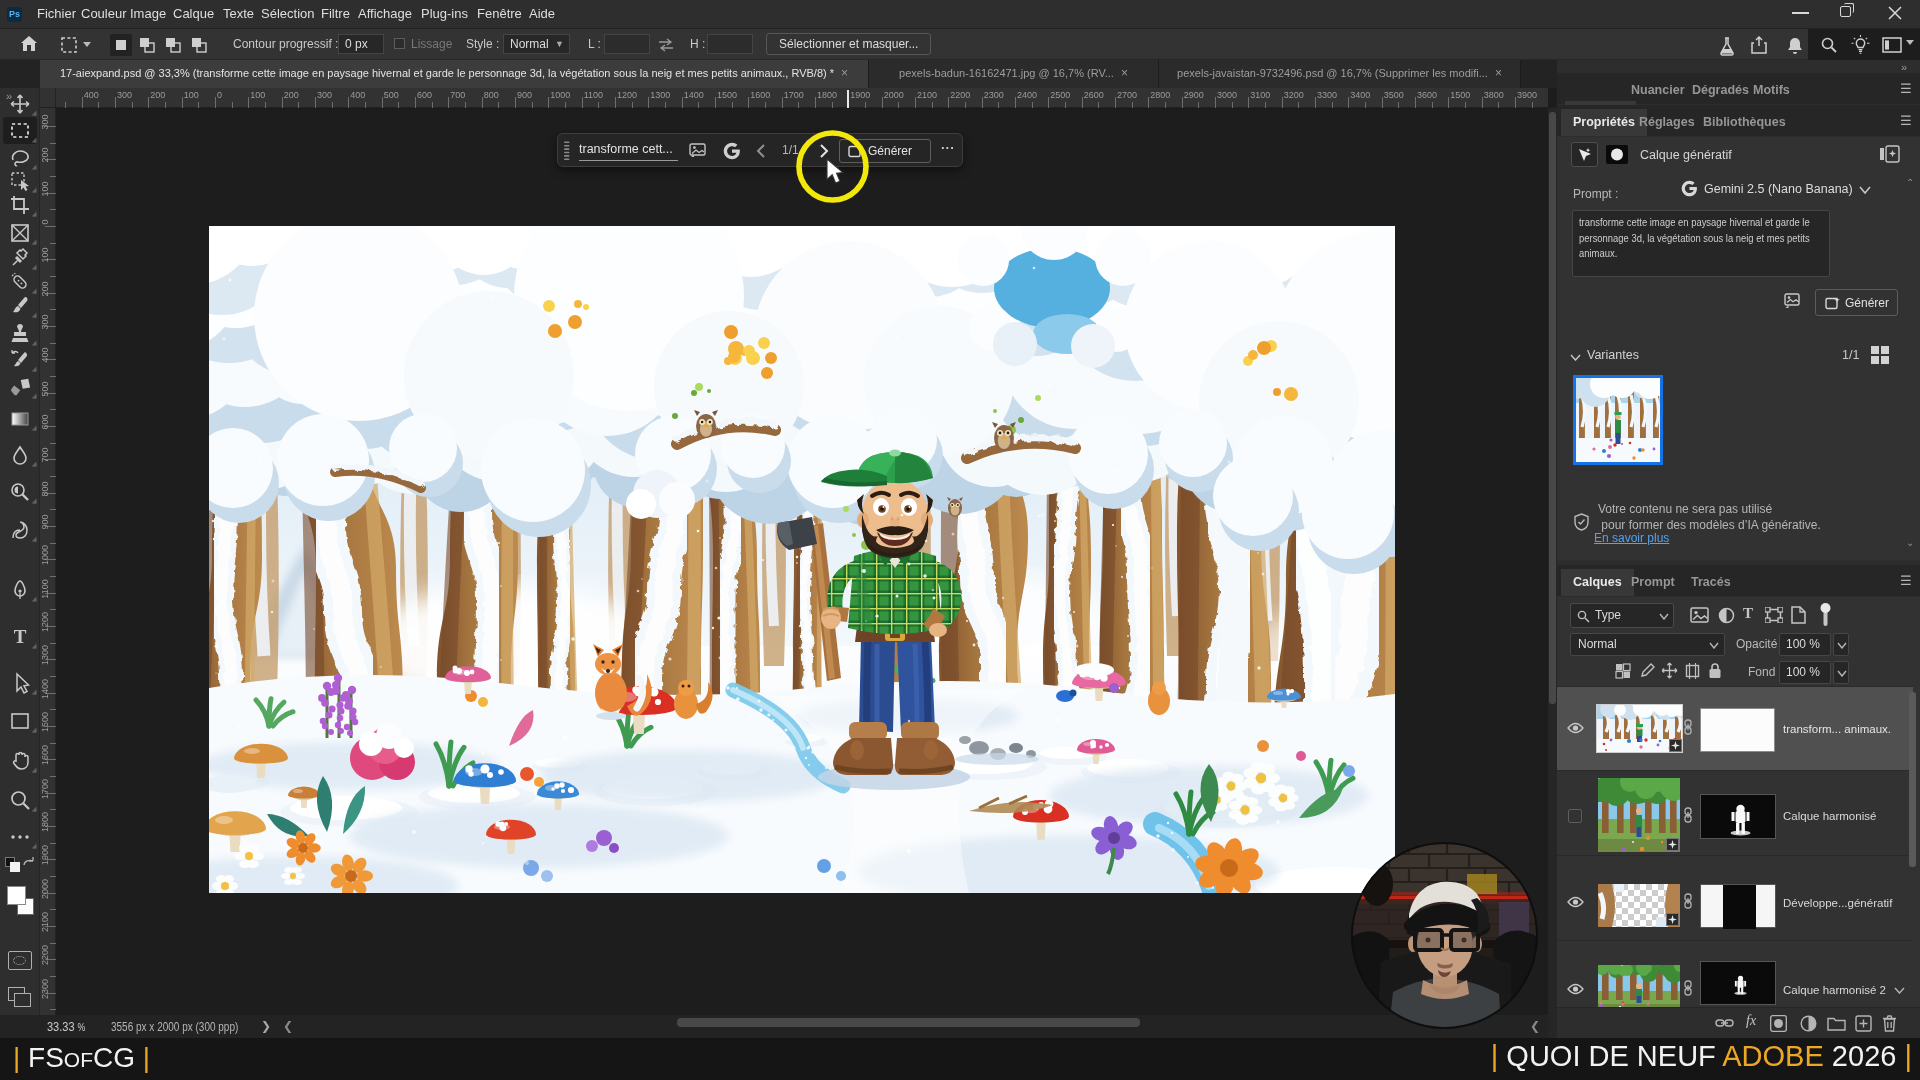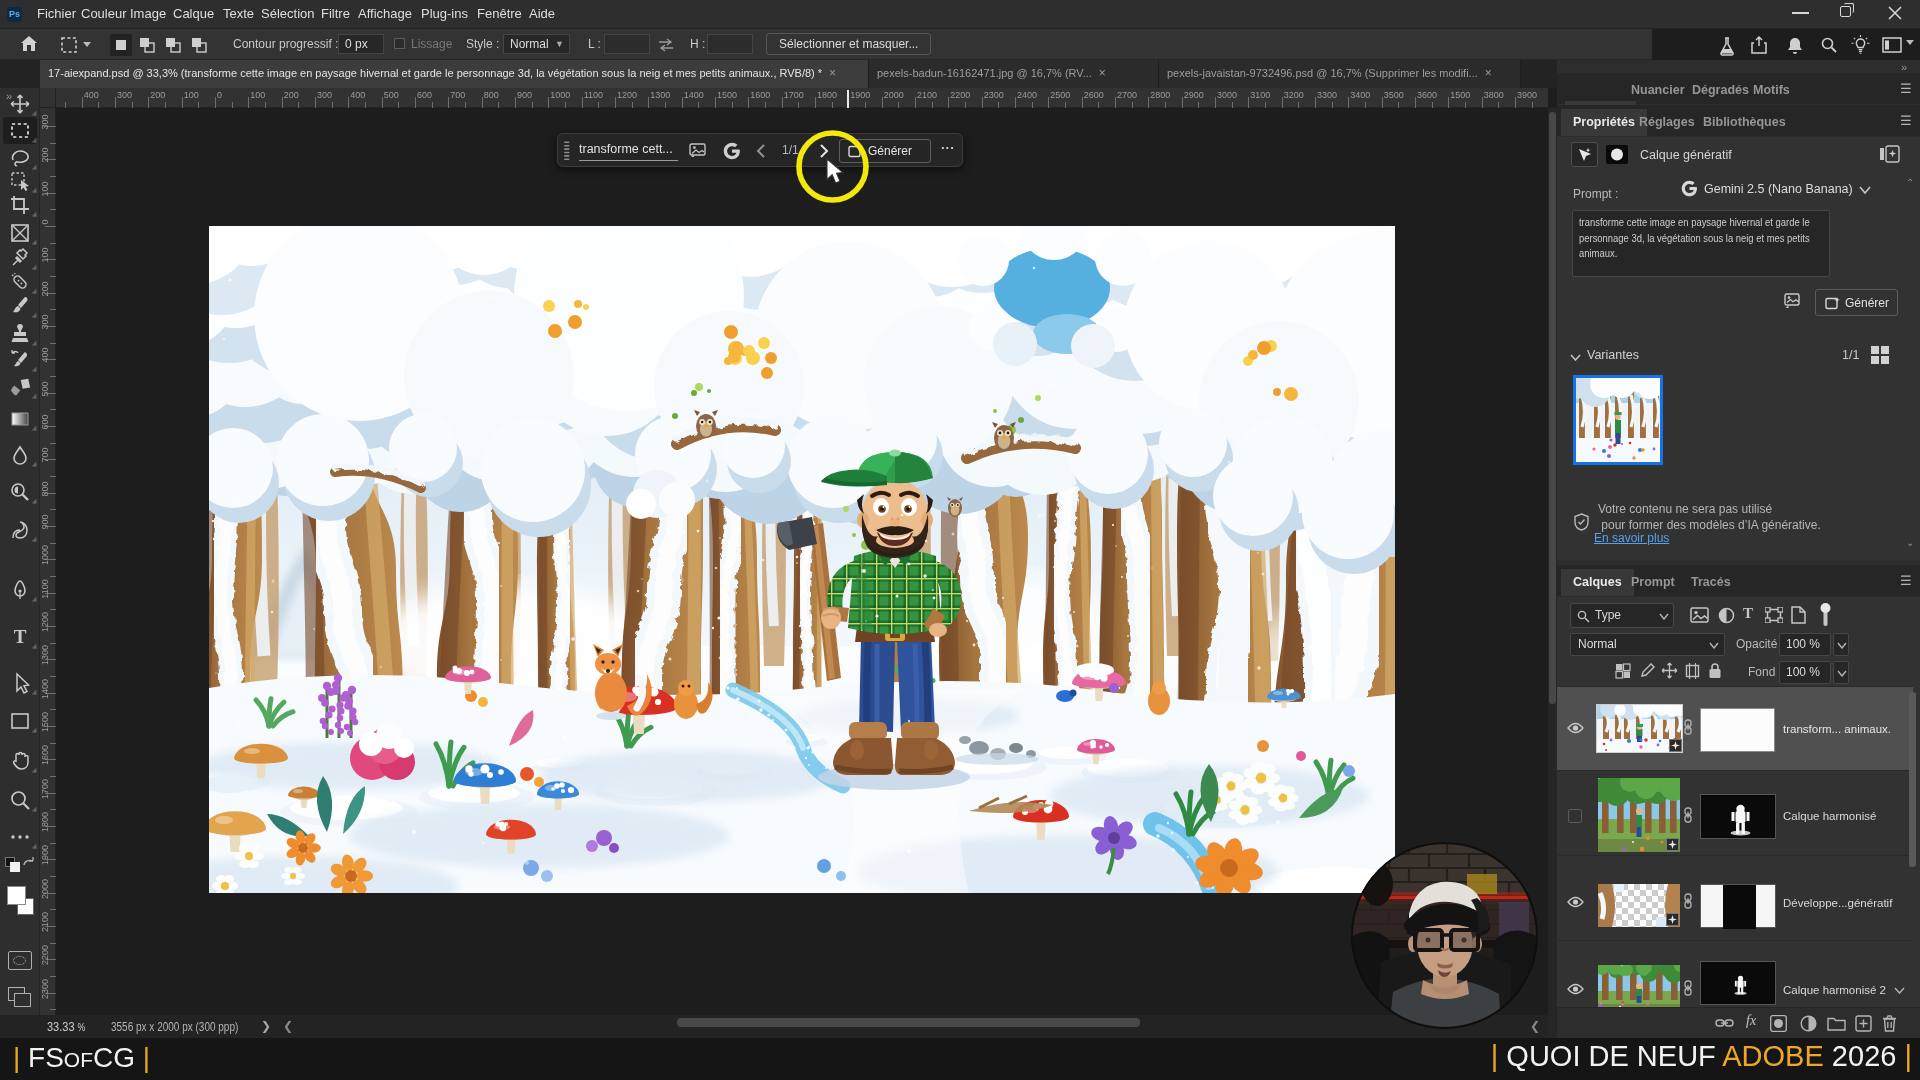--- a/index.html
+++ b/index.html
@@ -1,26 +1,26 @@
 <!DOCTYPE html>
 <html><head><meta charset="utf-8"><style>
 *{margin:0;padding:0;box-sizing:border-box;}
 html,body{width:1920px;height:1080px;overflow:hidden;background:#1d1d1d;}
 body{font-family:"Liberation Sans",sans-serif;-webkit-font-smoothing:antialiased;}
 #app{position:relative;width:1920px;height:1080px;background:#1d1d1d;overflow:hidden;}
 .abs{position:absolute;}
 
 #menubar{left:0;top:0;width:1920px;height:29px;background:#2e2e2e;border-bottom:1px solid #232323;}
 .menu{position:absolute;top:0;height:28px;line-height:28px;color:#dfdfdf;font-size:13px;}
-#optbar{left:0;top:29px;width:1652px;height:31px;background:#333333;border-bottom:1px solid #262626;}
+#optbar{left:0;top:29px;width:1808px;height:31px;background:#333333;border-bottom:1px solid #262626;}
 .optlab{position:absolute;color:#c9c9c9;font-size:12px;top:8px;}
 .optbox{position:absolute;background:#272727;border:1px solid #444;height:20px;top:5px;color:#ddd;font-size:12px;line-height:18px;padding-left:6px;}
 
 #tabstrip{left:0;top:60px;width:1565px;height:28px;background:#232323;}
-.dtab{position:absolute;top:0;height:28px;font-size:11px;line-height:27px;color:#9e9e9e;background:#2b2b2b;border-right:1px solid #1d1d1d;padding:0 8px;white-space:nowrap;overflow:hidden;}
+.dtab{position:absolute;top:0;height:28px;font-size:11px;line-height:27px;color:#9e9e9e;background:#2b2b2b;border-right:1px solid #1d1d1d;padding:0 8px;white-space:nowrap;overflow:hidden;text-align:center;}
 .dtab.active{background:#3c3c3c;color:#e4e4e4;}
 .dtab .x{color:#9a9a9a;font-size:12px;margin-left:7px;}
 
 #hruler{left:40px;top:88px;width:1508px;height:20px;background:#323232;border-bottom:1px solid #222;}
 #vruler{left:40px;top:108px;width:16px;height:907px;background:#323232;border-right:1px solid #222;}
 #rulcorner{left:40px;top:88px;width:16px;height:20px;background:#323232;border-right:1px solid #222;border-bottom:1px solid #222;}
 .rnum{position:absolute;color:#9b9b9b;font-size:9px;}
 .rtick{position:absolute;background:#6e6e6e;}
 
 #toolbar{left:0;top:88px;width:40px;height:927px;background:#2e2e2e;border-right:1px solid #252525;}

